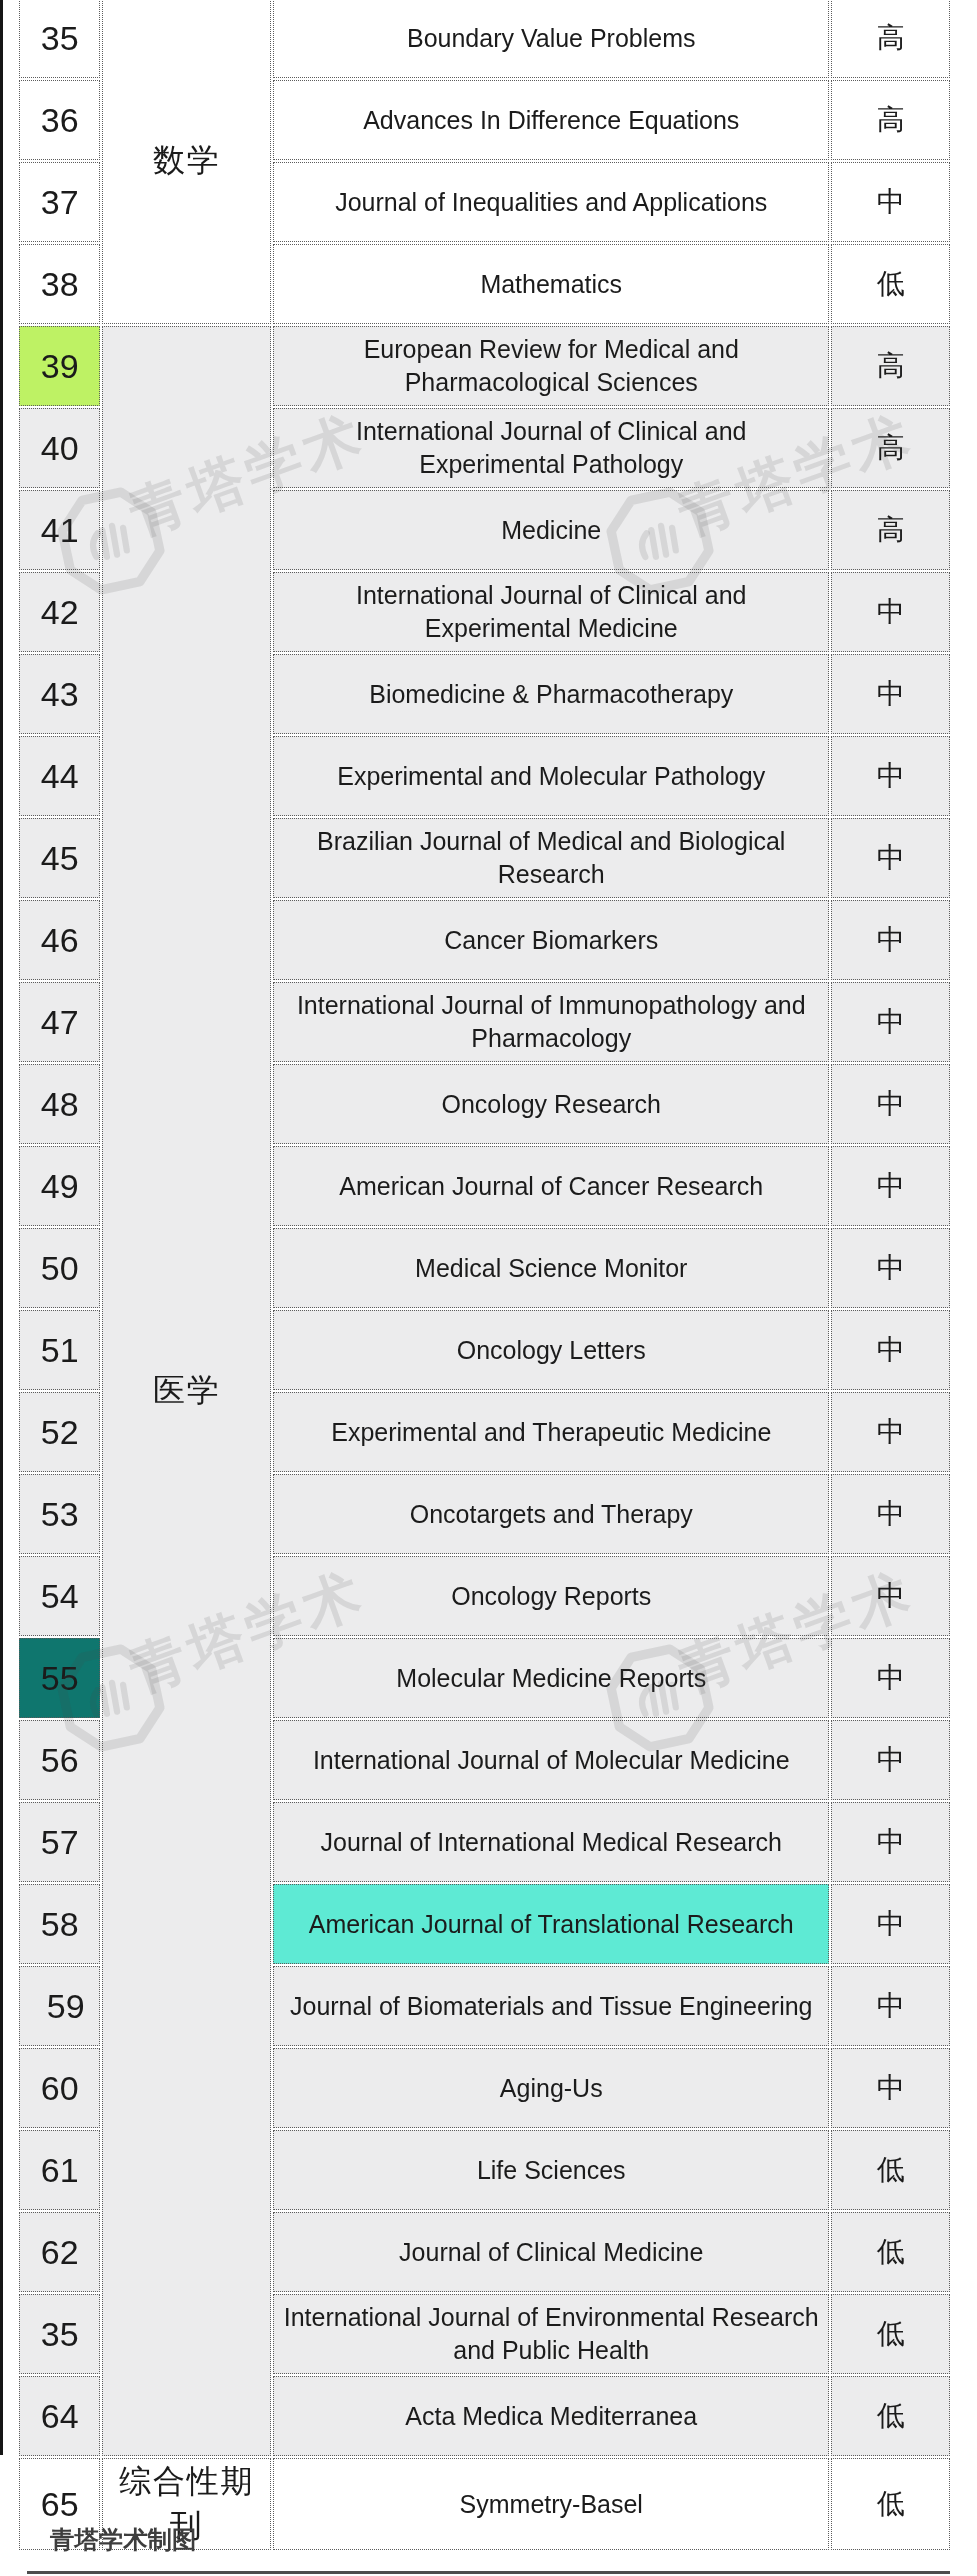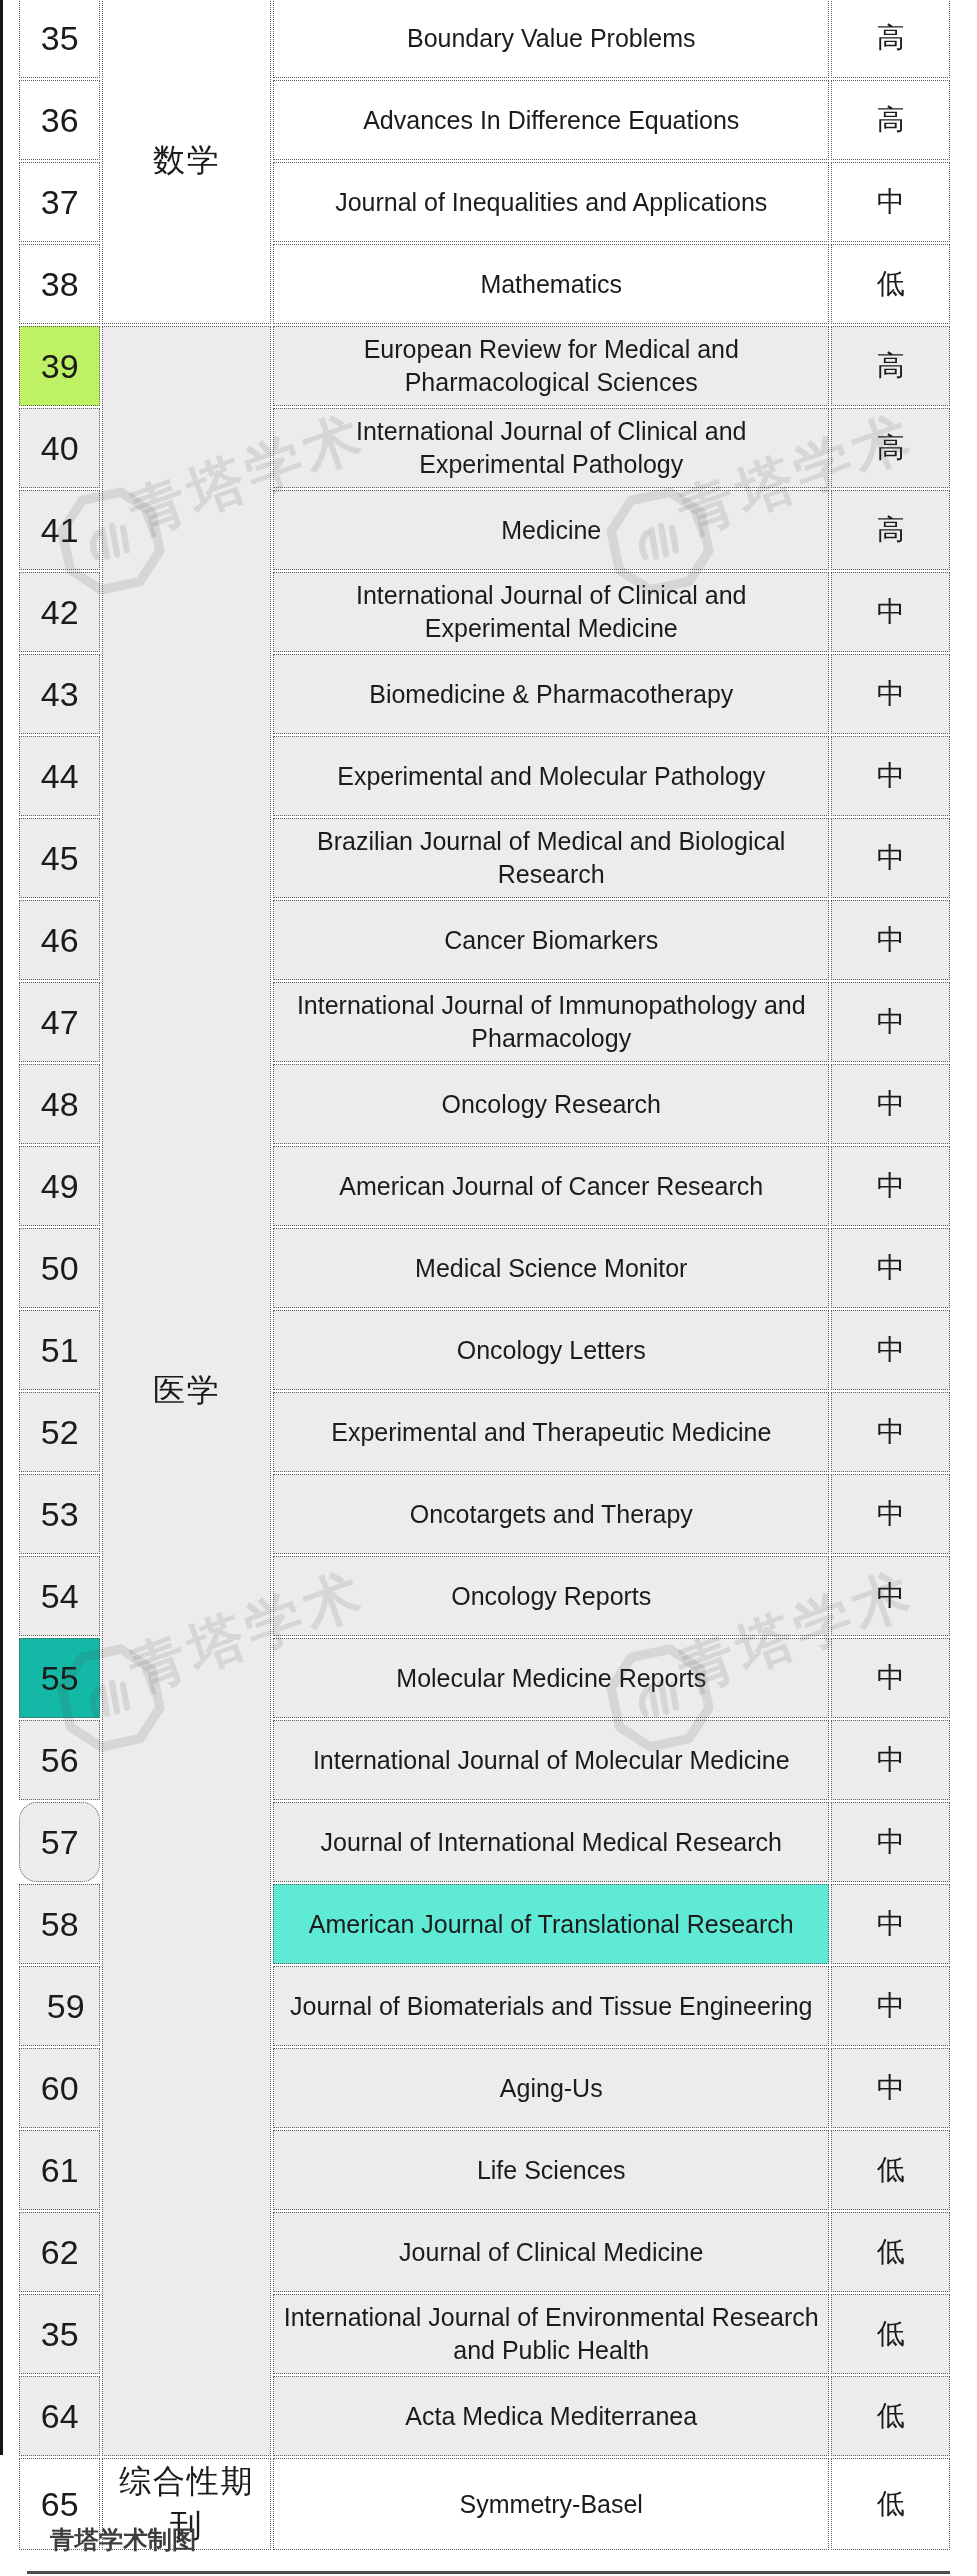--- a/index.html
+++ b/index.html
@@ -184,31 +184,31 @@
             <td class="c-no" style="background: rgb(236, 236, 237);">53</td>
             <td class="c-journal" style="background: rgb(236, 236, 237);">Oncotargets and Therapy</td>
             <td class="c-level" style="background: rgb(236, 236, 237);">中</td>
           </tr>
           <tr>
             <td class="c-no" style="background: rgb(236, 236, 237);">54</td>
             <td class="c-journal" style="background: rgb(236, 236, 237);">Oncology Reports</td>
             <td class="c-level" style="background: rgb(236, 236, 237);">中</td>
           </tr>
           <tr>
-            <td class="c-no" style="background: #14b8a6; margin-top: 24px;">55</td>
+            <td class="c-no" style="background: #0f766e; margin-top: 24px;">55</td>
             <td class="c-journal" style="background: rgb(236, 236, 237);">Molecular Medicine Reports</td>
             <td class="c-level" style="background: rgb(236, 236, 237);">中</td>
           </tr>
           <tr>
             <td class="c-no" style="background: rgb(236, 236, 237);">56</td>
             <td class="c-journal" style="background: rgb(236, 236, 237);">International Journal of Molecular Medicine</td>
             <td class="c-level" style="background: rgb(236, 236, 237);">中</td>
           </tr>
           <tr>
-            <td class="c-no" style="background: rgb(236, 236, 237); border-radius: 18px;">57</td>
+            <td class="c-no" style="background: rgb(236, 236, 237);">57</td>
             <td class="c-journal" style="background: rgb(236, 236, 237);">Journal of International Medical Research</td>
             <td class="c-level" style="background: rgb(236, 236, 237);">中</td>
           </tr>
           <tr>
             <td class="c-no" style="background: rgb(236, 236, 237);">58</td>
             <td class="c-journal" style="background: #5eead4;">American Journal of Translational Research</td>
             <td class="c-level" style="background: rgb(236, 236, 237);">中</td>
           </tr>
           <tr>
             <td class="c-no" style="background: rgb(236, 236, 237); padding-left: 13px;">59</td>

